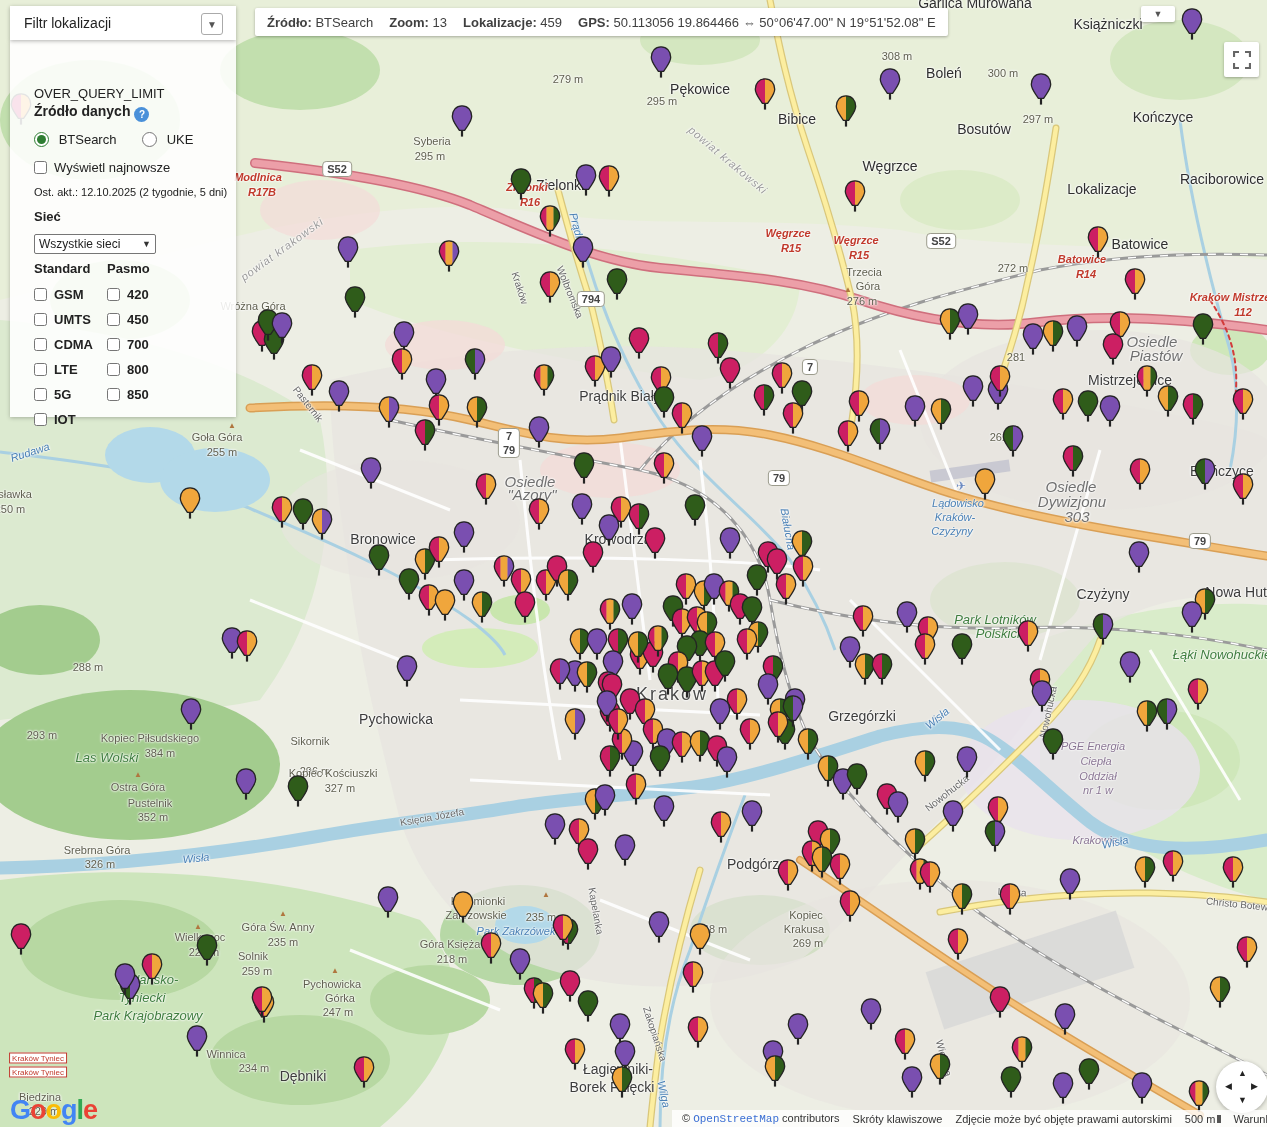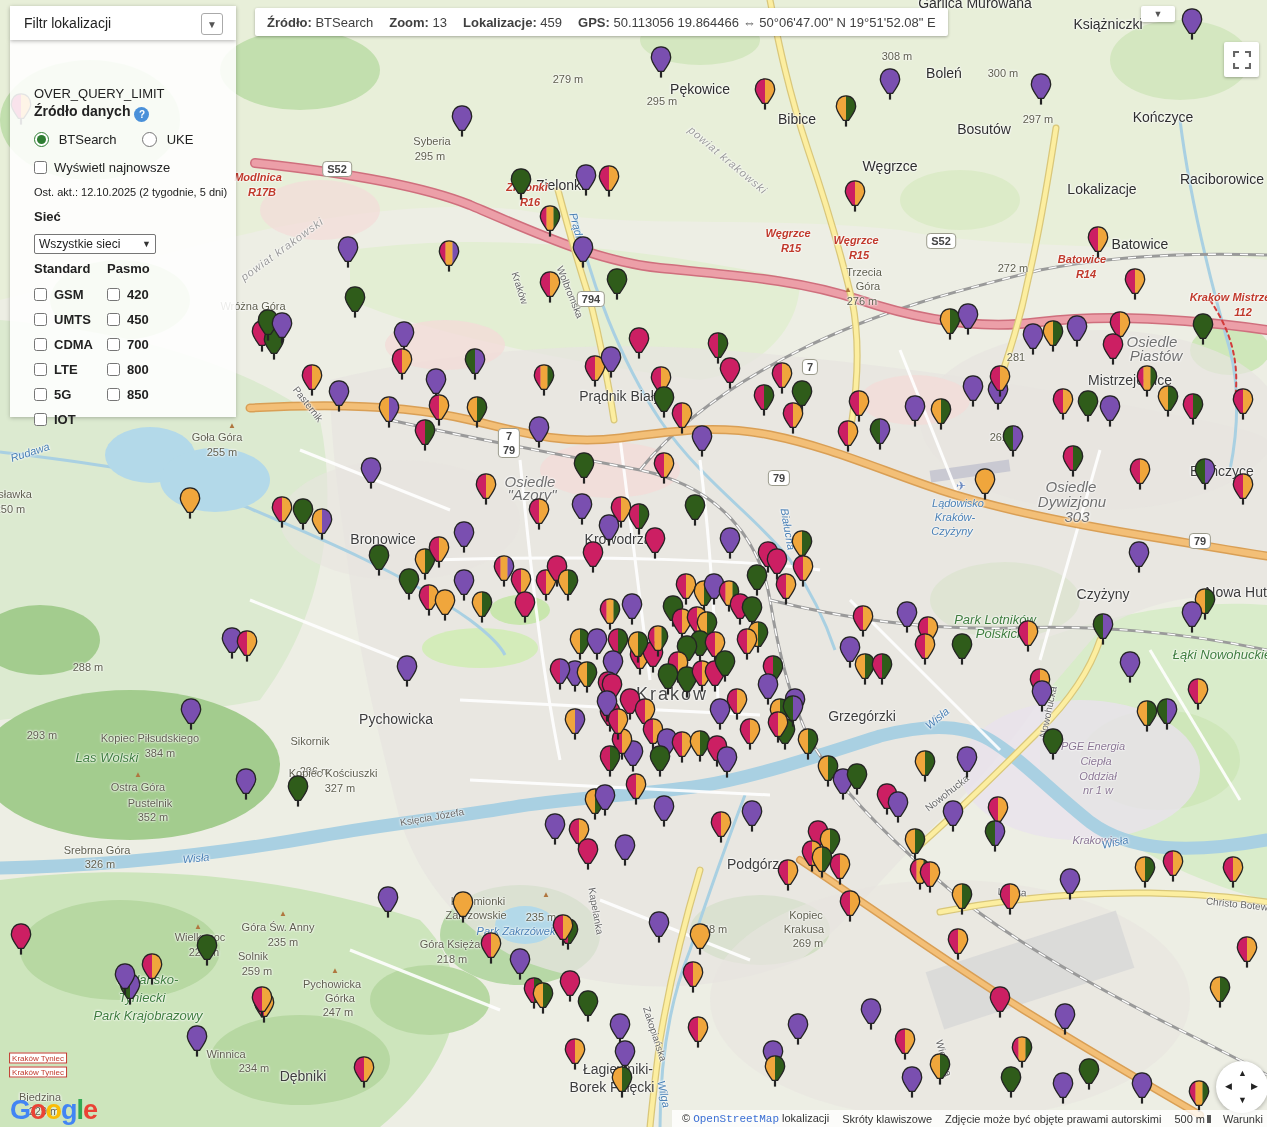--- a/index.html
+++ b/index.html
@@ -2605,21 +2605,21 @@
   <span style="left:22px;top:7px;">▲</span>
   <span style="left:22px;top:34px;">▼</span>
   <span style="left:9px;top:20px;">◀</span>
   <span style="left:35px;top:20px;">▶</span>
 </div>
 
 <div id="bottom-bar">
   <span class="bseg">
     <span>©</span>
     <a id="osm-link">OpenStreetMap</a>
-    <span>lokalizacji</span>
+    <span>contributors</span>
   </span>
   <span class="bseg">Skróty klawiszowe</span>
   <span class="bseg">Zdjęcie może być objęte prawami autorskimi</span>
   <span class="bseg" style="margin-right:0;">500 m</span>
   <span id="scale-bar"></span>
   <span class="bseg">Warunki</span>
 </div>
 
 <div id="google-logo"><span style="color: rgb(66, 133, 244);">G</span><span style="color: rgb(234, 67, 53);">o</span><span style="color: rgb(251, 188, 5);">o</span><span style="color: rgb(66, 133, 244);">g</span><span style="color: rgb(52, 168, 83);">l</span><span style="color: rgb(234, 67, 53);">e</span></div>
 

